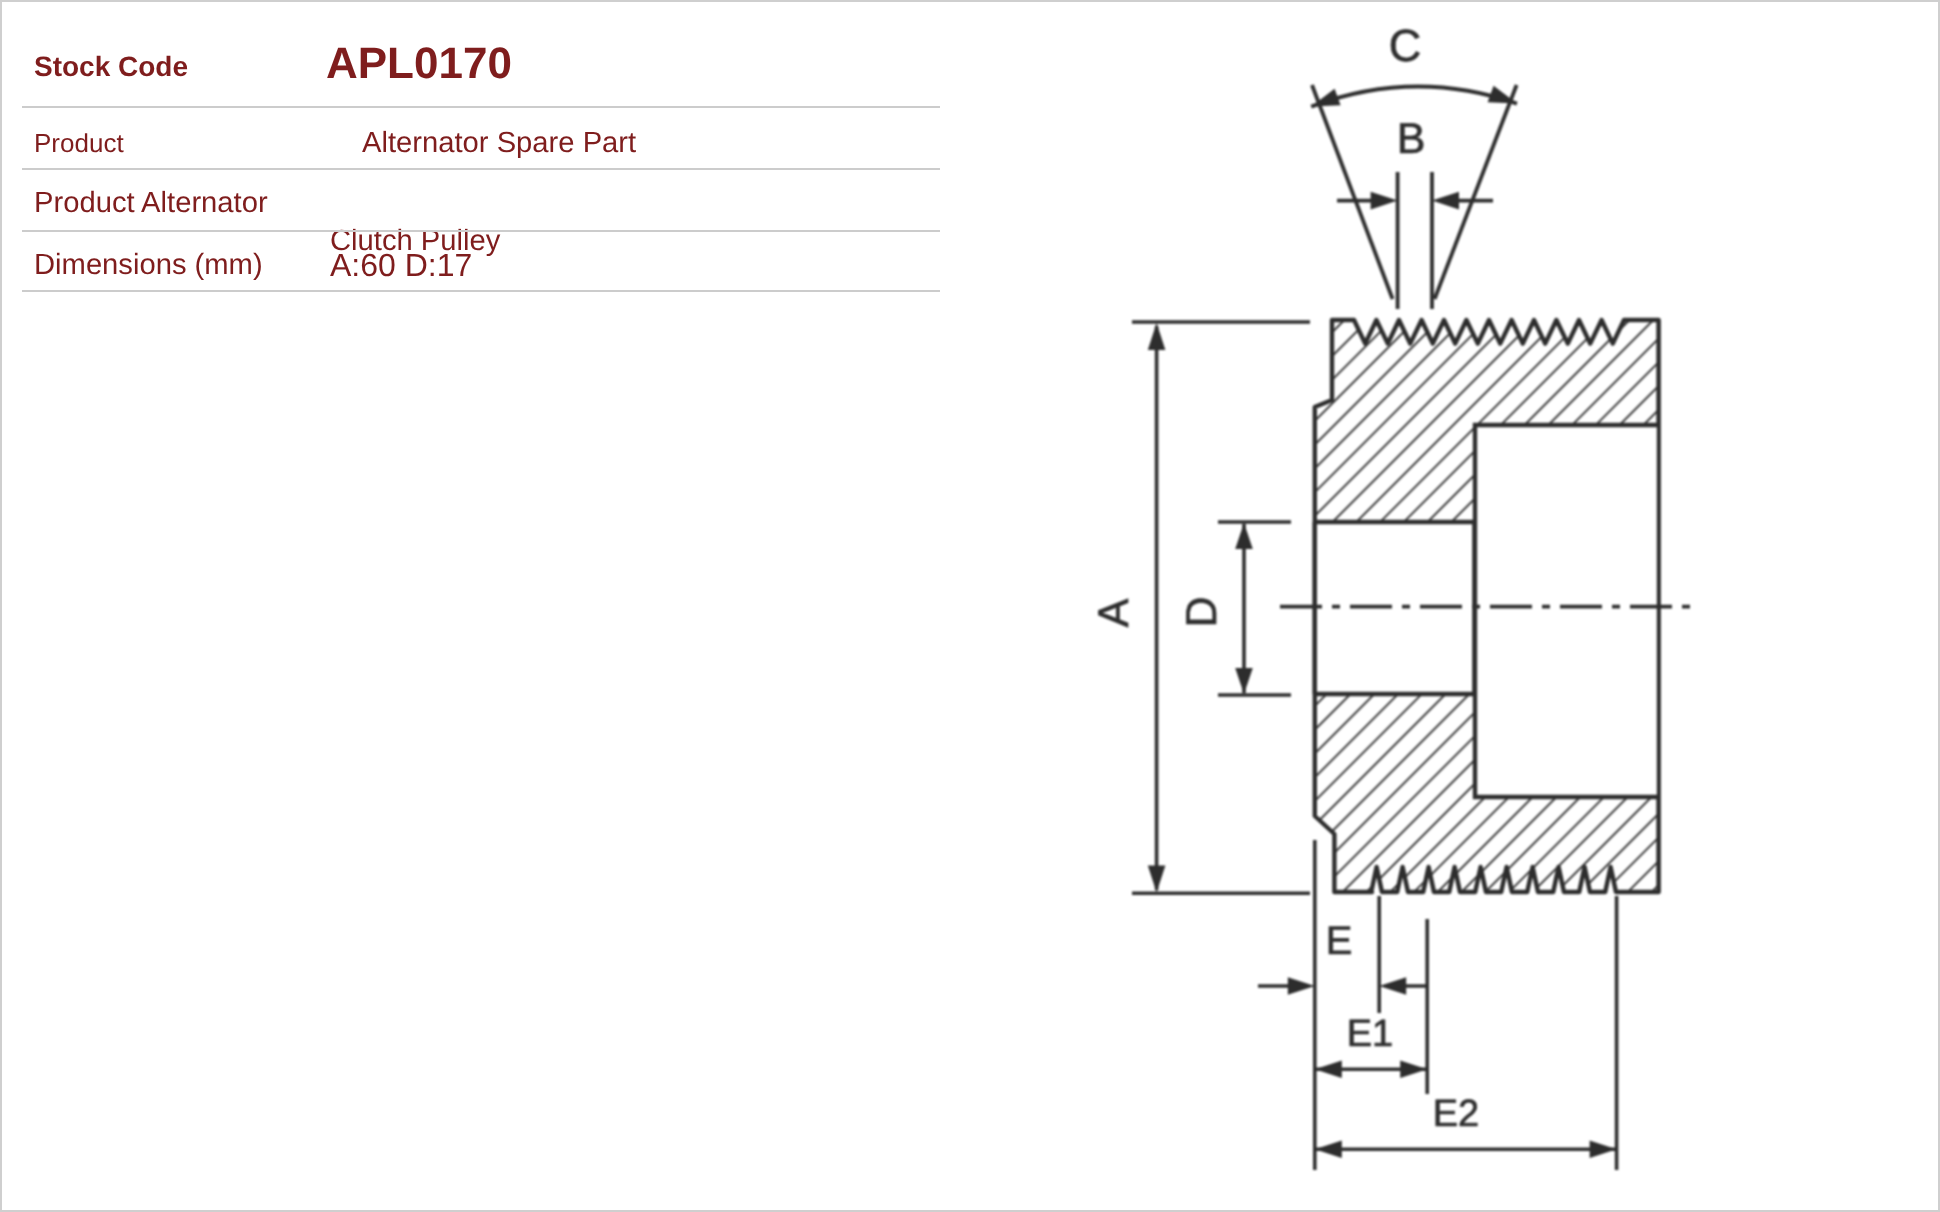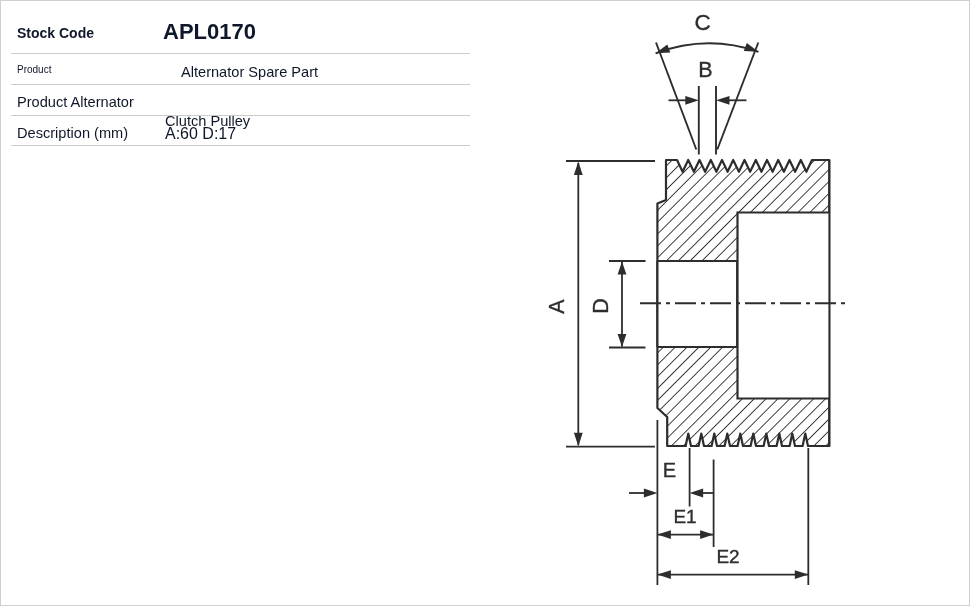--- a/index.html
+++ b/index.html
@@ -1,46 +1,46 @@
 <!DOCTYPE html>
 <html><head>
 <meta charset="utf-8">
 <style>
   html,body{margin:0;padding:0;}
   body{width:970px;height:606px;background:#ffffff;font-family:"Liberation Sans", sans-serif;position:relative;overflow:hidden;}
   .pageborder{position:absolute;left:0;top:0;width:968px;height:604px;border:1px solid #cfcfcf;}
-  .cell{position:absolute;color:#0f172a;white-space:nowrap;}
+  .cell{position:absolute;color:#7f1d1d;white-space:nowrap;}
   .sep{position:absolute;height:1.6px;background:#cccccc;left:11px;width:459px;}
 </style>
 </head>
 <body>
 
 <div class="pageborder"></div>
 
 <div style="filter:blur(0.3px);">
 
   <div class="cell" style="left:17px;top:24.5px;font-size:14px;font-weight:bold;">Stock Code</div>
 
   <div class="cell" style="left:163px;top:19px;font-size:22px;font-weight:bold;">APL0170</div>
 
   <div class="sep" style="top:52.5px;"></div>
 
-  <div class="cell" style="left:17px;top:64px;font-size:10px;">Product</div>
+  <div class="cell" style="left:17px;top:64px;font-size:13px;">Product</div>
 
   <div class="cell" style="left:165px;top:64px;font-size:14.6px;margin-left:16px;">Alternator Spare Part</div>
 
   <div class="sep" style="top:83.5px;"></div>
 
   <div class="cell" style="left:17px;top:94px;font-size:14.6px;">Product Alternator</div>
 
   <div class="cell" style="left:165px;top:94px;font-size:14.6px;margin-top:19px;">Clutch Pulley</div>
 
   <div class="sep" style="top:114.5px;"></div>
 
-  <div class="cell" style="left:17px;top:125px;font-size:14.6px;">Description (mm)</div>
+  <div class="cell" style="left:17px;top:125px;font-size:14.6px;">Dimensions (mm)</div>
 
   <div class="cell" style="left:165px;top:125px;font-size:16px;">A:60 D:17</div>
 
   <div class="sep" style="top:144.5px;"></div>
 </div>
 
 <svg width="970" height="606" viewBox="0 0 970 606" style="position:absolute;left:0;top:0;filter:blur(0.55px);">
   <defs>
     <pattern id="hat" width="8.4" height="8.4" patternUnits="userSpaceOnUse" patternTransform="rotate(-45)">
       <line x1="0" y1="0" x2="8.4" y2="0" stroke="#333333" stroke-width="1.9"></line>

